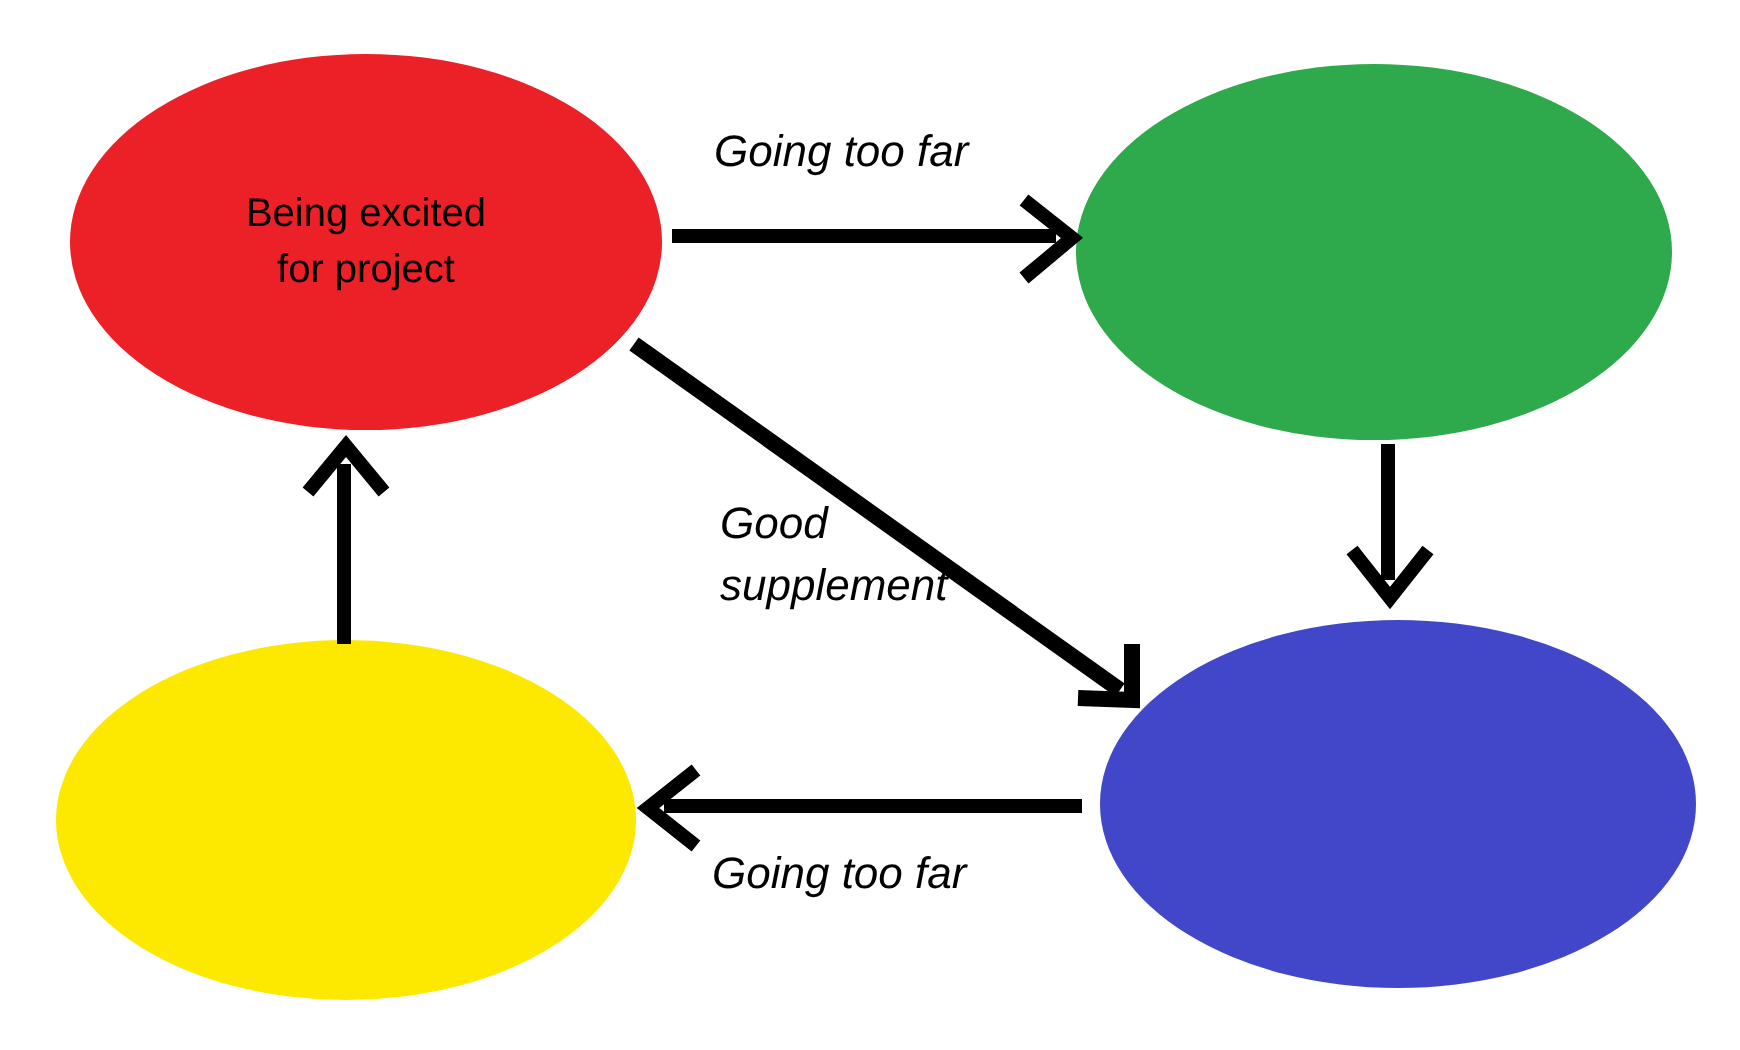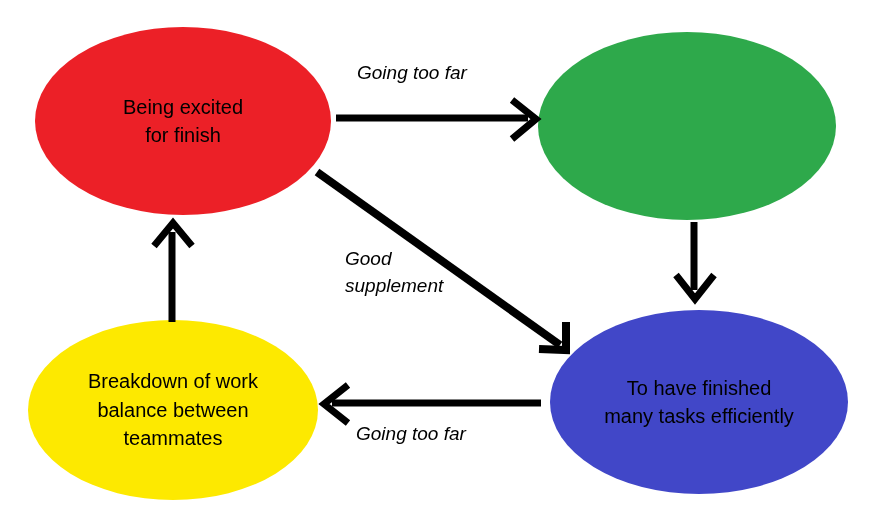--- a/index.html
+++ b/index.html
@@ -36,21 +36,21 @@
     font-size: 20px;
     line-height: 1.42;
     white-space: pre;
     pointer-events: none;
   }
   .edge-label {
     position: absolute;
     color: #000000;
     font-family: "Liberation Sans", sans-serif;
     font-style: italic;
-    font-size: 19px;
+    font-size: 22px;
     line-height: 1.42;
     white-space: pre;
   }
 </style>
 </head>
 <body>
 
 <div id="canvas">
 
   <svg id="diagram-svg" viewBox="0 0 870 525">
@@ -84,32 +84,27 @@
     </g>
 
     <g>
       <line x1="317" y1="172" x2="560" y2="345" stroke="#000000" stroke-width="8" stroke-linecap="butt"></line>
       <polyline points="539,349 566,350 566,322" fill="none" stroke="#000000" stroke-width="8" stroke-linejoin="miter" stroke-linecap="butt"></polyline>
     </g>
 
   </svg>
 
   <div class="node-label" style="left:35px; top:27px; width:296px; height:188px;">Being excited
-for finish</div>
+for project</div>
 
 
-  <div class="node-label" style="left:550px; top:310px; width:298px; height:184px;">To have finished
-many tasks efficiently</div>
 
-  <div class="node-label" style="left:28px; top:320px; width:290px; height:180px;">Breakdown of work
-balance between
-teammates</div>
 
   <div class="edge-label" style="left:357px; top:60px;">Going too far</div>
 
 
   <div class="edge-label" style="left:356px; top:421px;">Going too far</div>
 
 
-  <div class="edge-label" style="left:345px; top:246px;">Good
+  <div class="edge-label" style="left:360px; top:246px;">Good
 supplement</div>
 
 </div>
 
 </body></html>

